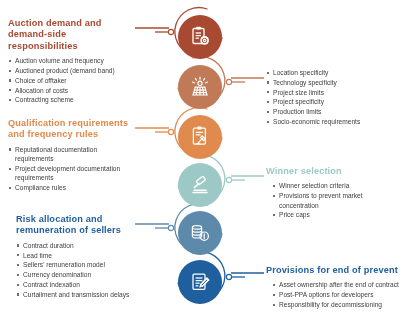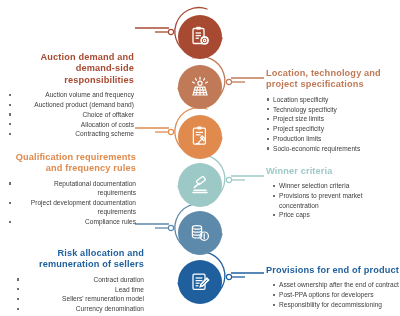--- a/index.html
+++ b/index.html
@@ -37,22 +37,21 @@
     justify-content: center;
     box-sizing: border-box;
   }
   .node svg { display: block; }
 
   .block {
     position: absolute;
     box-sizing: border-box;
   }
   .block.left {
-    text-align: right;
-    margin-top: 34px;
+    text-align: left;
   }
   .block h3 {
     margin: 0 0 4px 0;
     font-size: 9.2px;
     font-weight: bold;
     line-height: 11.4px;
     letter-spacing: 0.15px;
   }
   .block ul {
     margin: 0;
@@ -159,21 +158,20 @@
         <path d="M7.2 12.2 H16.8 L19 20 H5 Z"></path>
         <line x1="6.4" y1="15" x2="17.6" y2="15"></line>
         <line x1="5.7" y1="17.6" x2="18.3" y2="17.6"></line>
         <line x1="12" y1="12.2" x2="12" y2="20"></line>
         <line x1="9.6" y1="12.2" x2="8.2" y2="20"></line>
         <line x1="14.4" y1="12.2" x2="15.8" y2="20"></line>
       </svg>
     </span>
   </div>
   <div class="block" style="left:266px; top:68px; width:132px;">
-    <h3 style="color:#c07a57;">Location, technology and project specifications</h3>
     <ul>
       <li>Location specificity</li>
       <li>Technology specificity</li>
       <li>Project size limits</li>
       <li>Project specificity</li>
       <li>Production limits</li>
       <li>Socio-economic requirements</li>
     </ul>
   </div>
 
@@ -203,21 +201,21 @@
     <span>
       <svg width="24" height="24" viewBox="0 0 24 24" fill="none" stroke="#ffffff" stroke-width="1.3">
         <rect x="8.6" y="5.2" width="8.6" height="4.6" rx="1" transform="rotate(-38 12.9 7.5)"></rect>
         <line x1="11.2" y1="10.4" x2="6.4" y2="14.4" stroke-linecap="round" stroke-width="1.6"></line>
         <line x1="6" y1="17.2" x2="18" y2="17.2" stroke-linecap="round" stroke-width="1.5"></line>
         <line x1="5" y1="19.6" x2="19" y2="19.6" stroke-linecap="round" stroke-width="1.5"></line>
       </svg>
     </span>
   </div>
   <div class="block" style="left:266px; top:166px; width:132px;">
-    <h3 style="color:#9cc9c6;">Winner criteria</h3>
+    <h3 style="color:#9cc9c6;">Winner selection</h3>
     <ul style="padding-left:6px;">
       <li>Winner selection criteria</li>
       <li>Provisions to prevent market concentration</li>
       <li>Price caps</li>
     </ul>
   </div>
 
   <div class="node" style="left:178px; top:211px; background:#5d89ab;">
     <span>
       <svg width="24" height="24" viewBox="0 0 24 24" fill="none" stroke="#ffffff" stroke-width="1.2">
@@ -249,21 +247,21 @@
         <line x1="7.6" y1="8" x2="14.4" y2="8"></line>
         <line x1="7.6" y1="10.6" x2="14.4" y2="10.6"></line>
         <line x1="7.6" y1="13.2" x2="11.6" y2="13.2"></line>
         <line x1="7.6" y1="15.8" x2="10.4" y2="15.8"></line>
         <path d="M18.9 8.2 L20.6 9.9 L14.6 16 L12.3 16.6 L12.9 14.3 Z" fill="#1f5f9e"></path>
         <path d="M18.9 8.2 L20.6 9.9 L14.6 16 L12.3 16.6 L12.9 14.3 Z"></path>
       </svg>
     </span>
   </div>
   <div class="block" style="left:266px; top:265px; width:134px;">
-    <h3 style="color:#1f5f9e;">Provisions for end of product</h3>
+    <h3 style="color:#1f5f9e;">Provisions for end of prevent</h3>
     <ul style="padding-left:6px;">
       <li>Asset ownership after the end of contract</li>
       <li>Post-PPA options for developers</li>
       <li>Responsibility for decommissioning</li>
     </ul>
   </div>
 
 </div>
 
 </body></html>

